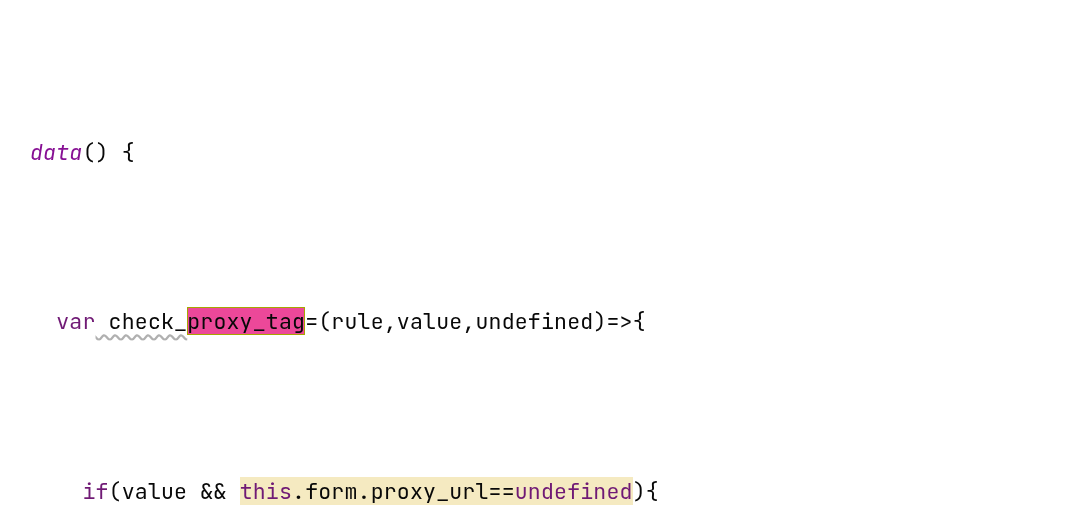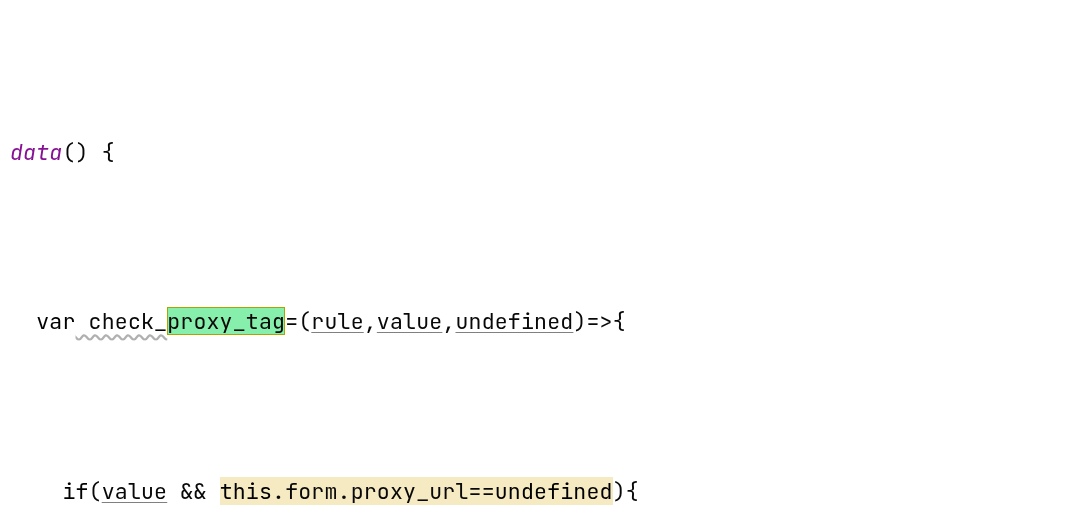--- a/index.html
+++ b/index.html
@@ -7,26 +7,26 @@
     font-family:"JetBrains Mono","Fira Code",Consolas,monospace;
     font-size:21.5px;
     line-height:1.97;
     padding:4px 0 4px 0;
     white-space:pre;
     color:#080808;
     width:1073px;
     position:relative;
     letter-spacing:0.2px;
   }
-  .line{position:relative;padding-left:10px;}
-  .kw{color:#000000;}          
+  .line{position:relative;padding-left:30px;}
+  .kw{color:#701a75;}          
   .fn{color:#871094;font-style:italic;}       
-  .und{text-decoration:underline;text-decoration-color:#808080;text-decoration-thickness:1px;text-underline-offset:3px;}
+  .und{text-decoration-color:#808080;text-decoration-thickness:1px;text-underline-offset:3px;}
   .wavy{text-decoration:underline wavy #b0b0b0;text-underline-offset:4px;}
-  .hl-yellow{background:#86efac;outline:1px solid #a6a600;outline-offset:-1px;}
+  .hl-yellow{background:#ec4899;outline:1px solid #a6a600;outline-offset:-1px;}
   .hl-warn{background:#F5EAC1;text-align:center;}
 </style>
 </head>
 <body>
 
 <div class="editor">
 
   <div class="line"><span class="fn">data</span><span>() {</span></div>
 
   <div class="line">  <span class="kw">var</span><span class="wavy"> check_</span><span class="hl-yellow">proxy_tag</span><span>=(</span><span class="und">rule</span><span>,</span><span class="und">value</span><span>,</span><span class="und">undefined</span><span>)=&gt;{</span></div>

